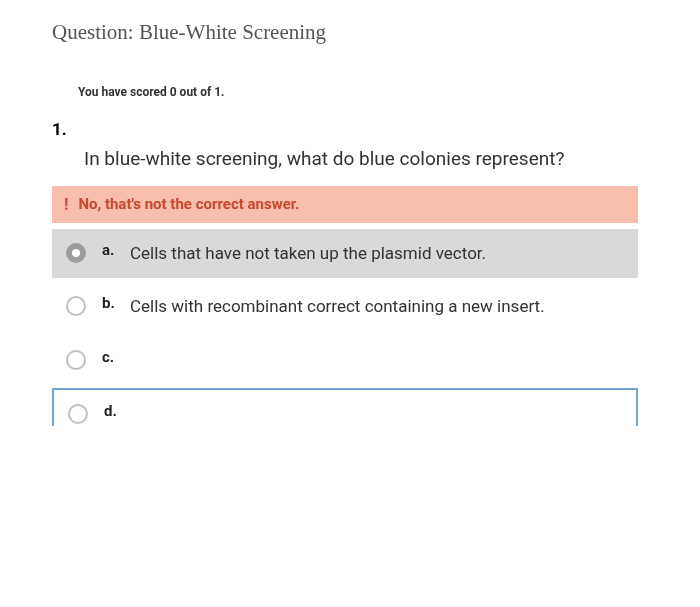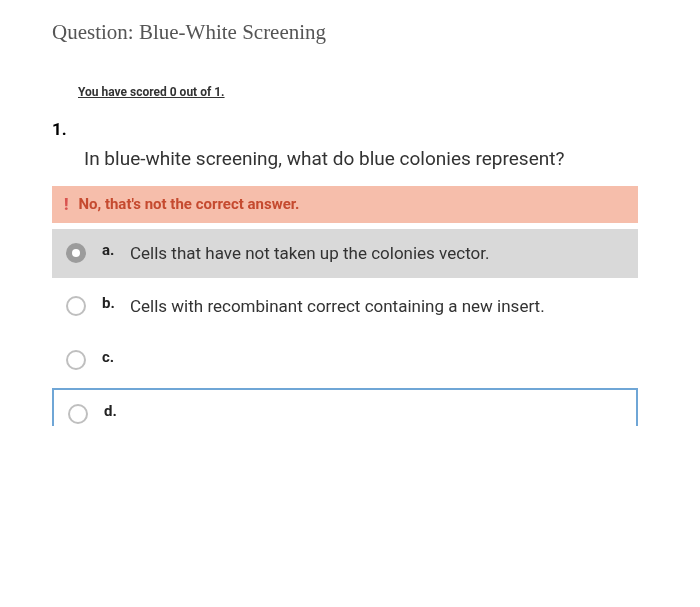--- a/index.html
+++ b/index.html
@@ -25,21 +25,20 @@
       font-weight: 400;
       color: #555;
       margin: 0 0 40px 52px;
       font-family: Georgia, serif;
     }
     .score-line {
       font-size: 12px;
       font-weight: 700;
       color: #333;
       margin: 0 0 20px 78px;
-      text-decoration: underline;
     }
     .question-row {
       display: flex;
       align-items: flex-start;
       margin: 0 0 14px 52px;
       padding-right: 50px;
     }
     .q-num {
       font-size: 17px;
       font-weight: 700;
@@ -148,21 +147,21 @@
   </div>
 
   <div class="feedback-bar">
     <span class="feedback-icon">!</span>
     <span class="feedback-text">No, that's not the correct answer.</span>
   </div>
 
   <div class="option sel">
     <div class="radio filled"></div>
     <div class="opt-label">a.</div>
-    <div class="opt-text">Cells that have not taken up the colonies vector.</div>
+    <div class="opt-text">Cells that have not taken up the plasmid vector.</div>
   </div>
 
   <div class="option">
     <div class="radio"></div>
     <div class="opt-label">b.</div>
     <div class="opt-text">Cells with recombinant correct containing a new insert.</div>
   </div>
 
   <div class="option">
     <div class="radio"></div>

